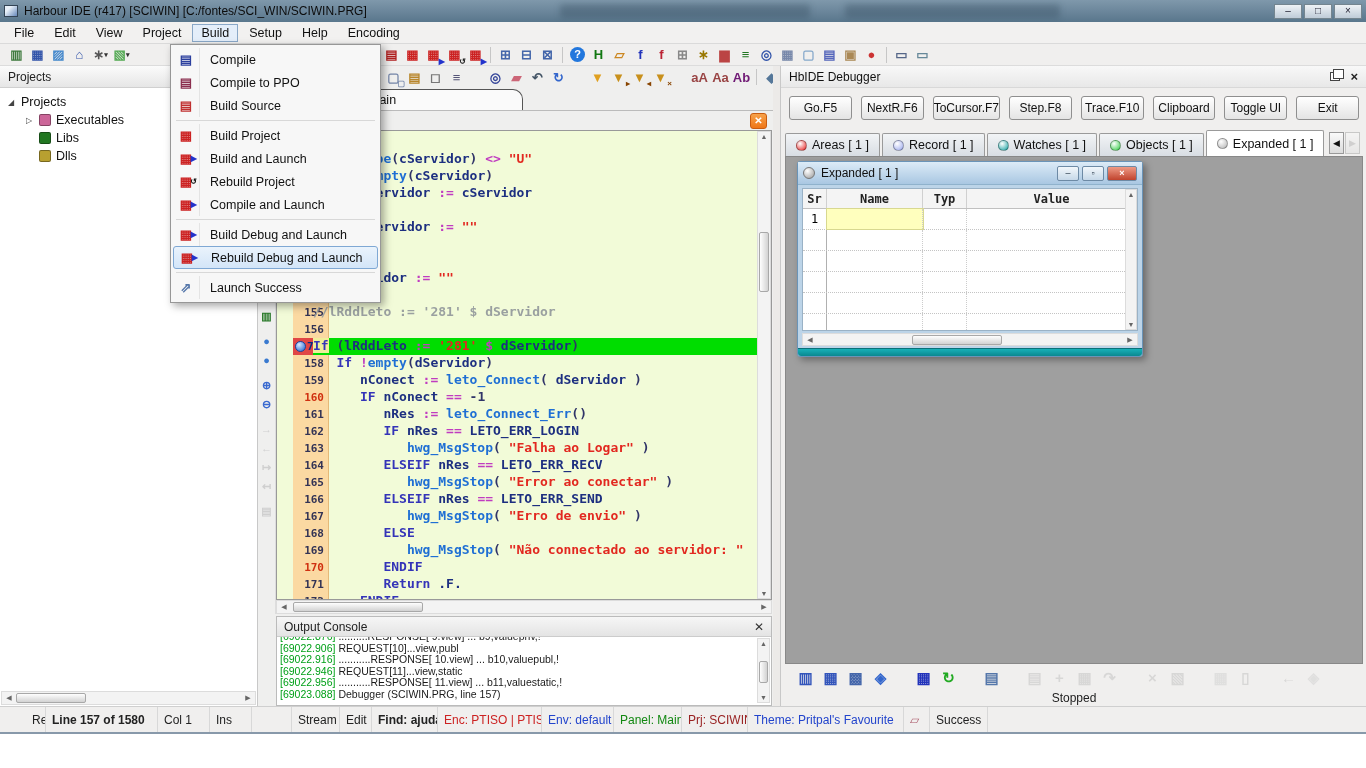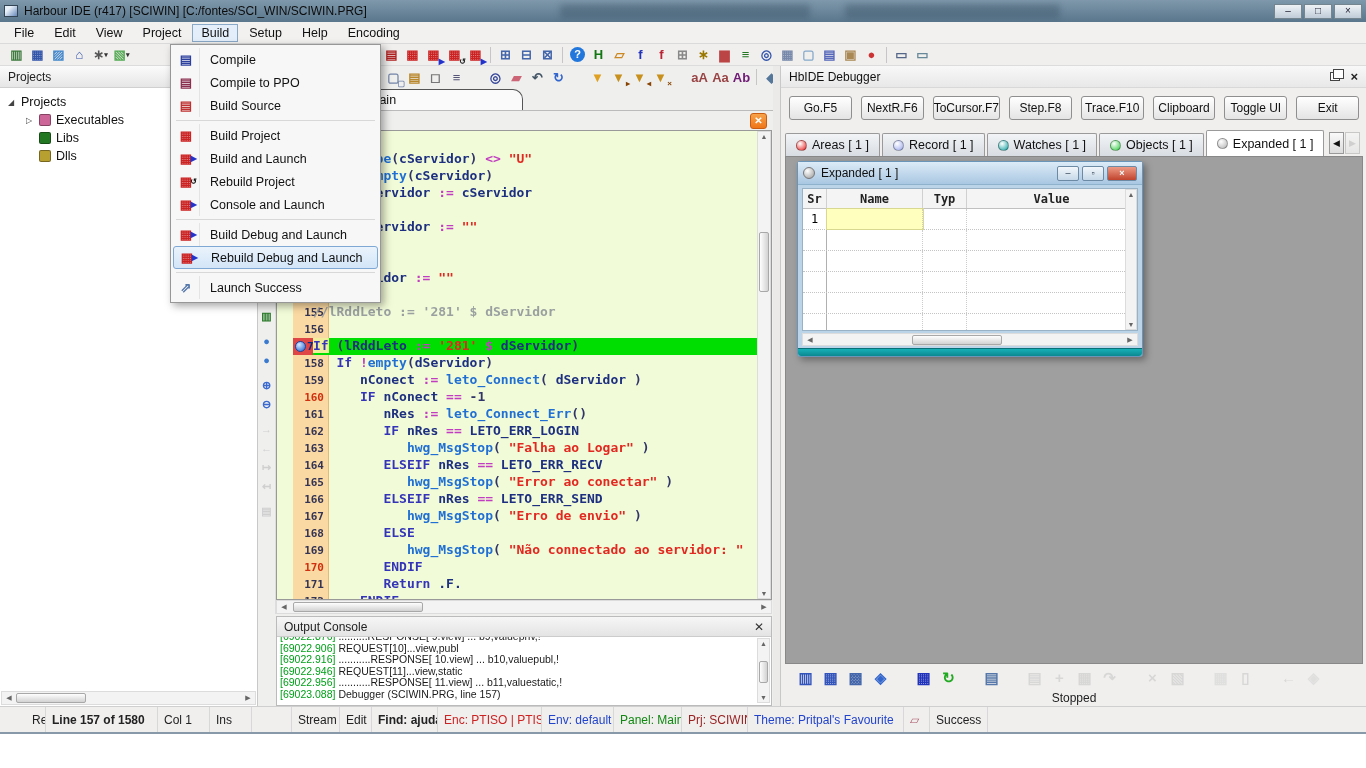--- a/index.html
+++ b/index.html
@@ -750,21 +750,21 @@
         <span class="tbb" style="color: rgb(204, 34, 34);">▦</span>
         <span class="tbo" style="color: rgb(17, 17, 17);">↺</span>
       </span>
       <span class="bmlabel">Rebuild Project</span>
     </div>
     <div class="bmrow">
       <span class="bmicon">
         <span class="tbb" style="color: rgb(204, 34, 34);">▦</span>
         <span class="tbo" style="color: rgb(34, 51, 204);">▶</span>
       </span>
-      <span class="bmlabel">Console and Launch</span>
+      <span class="bmlabel">Compile and Launch</span>
     </div>
     <div class="bmsep"></div>
     <div class="bmrow">
       <span class="bmicon">
         <span class="tbb" style="color: rgb(204, 34, 34);">▦</span>
         <span class="tbo" style="color: rgb(34, 51, 204);">▶</span>
       </span>
       <span class="bmlabel">Build Debug and Launch</span>
     </div>
     <div class="bmrow bmhl">

